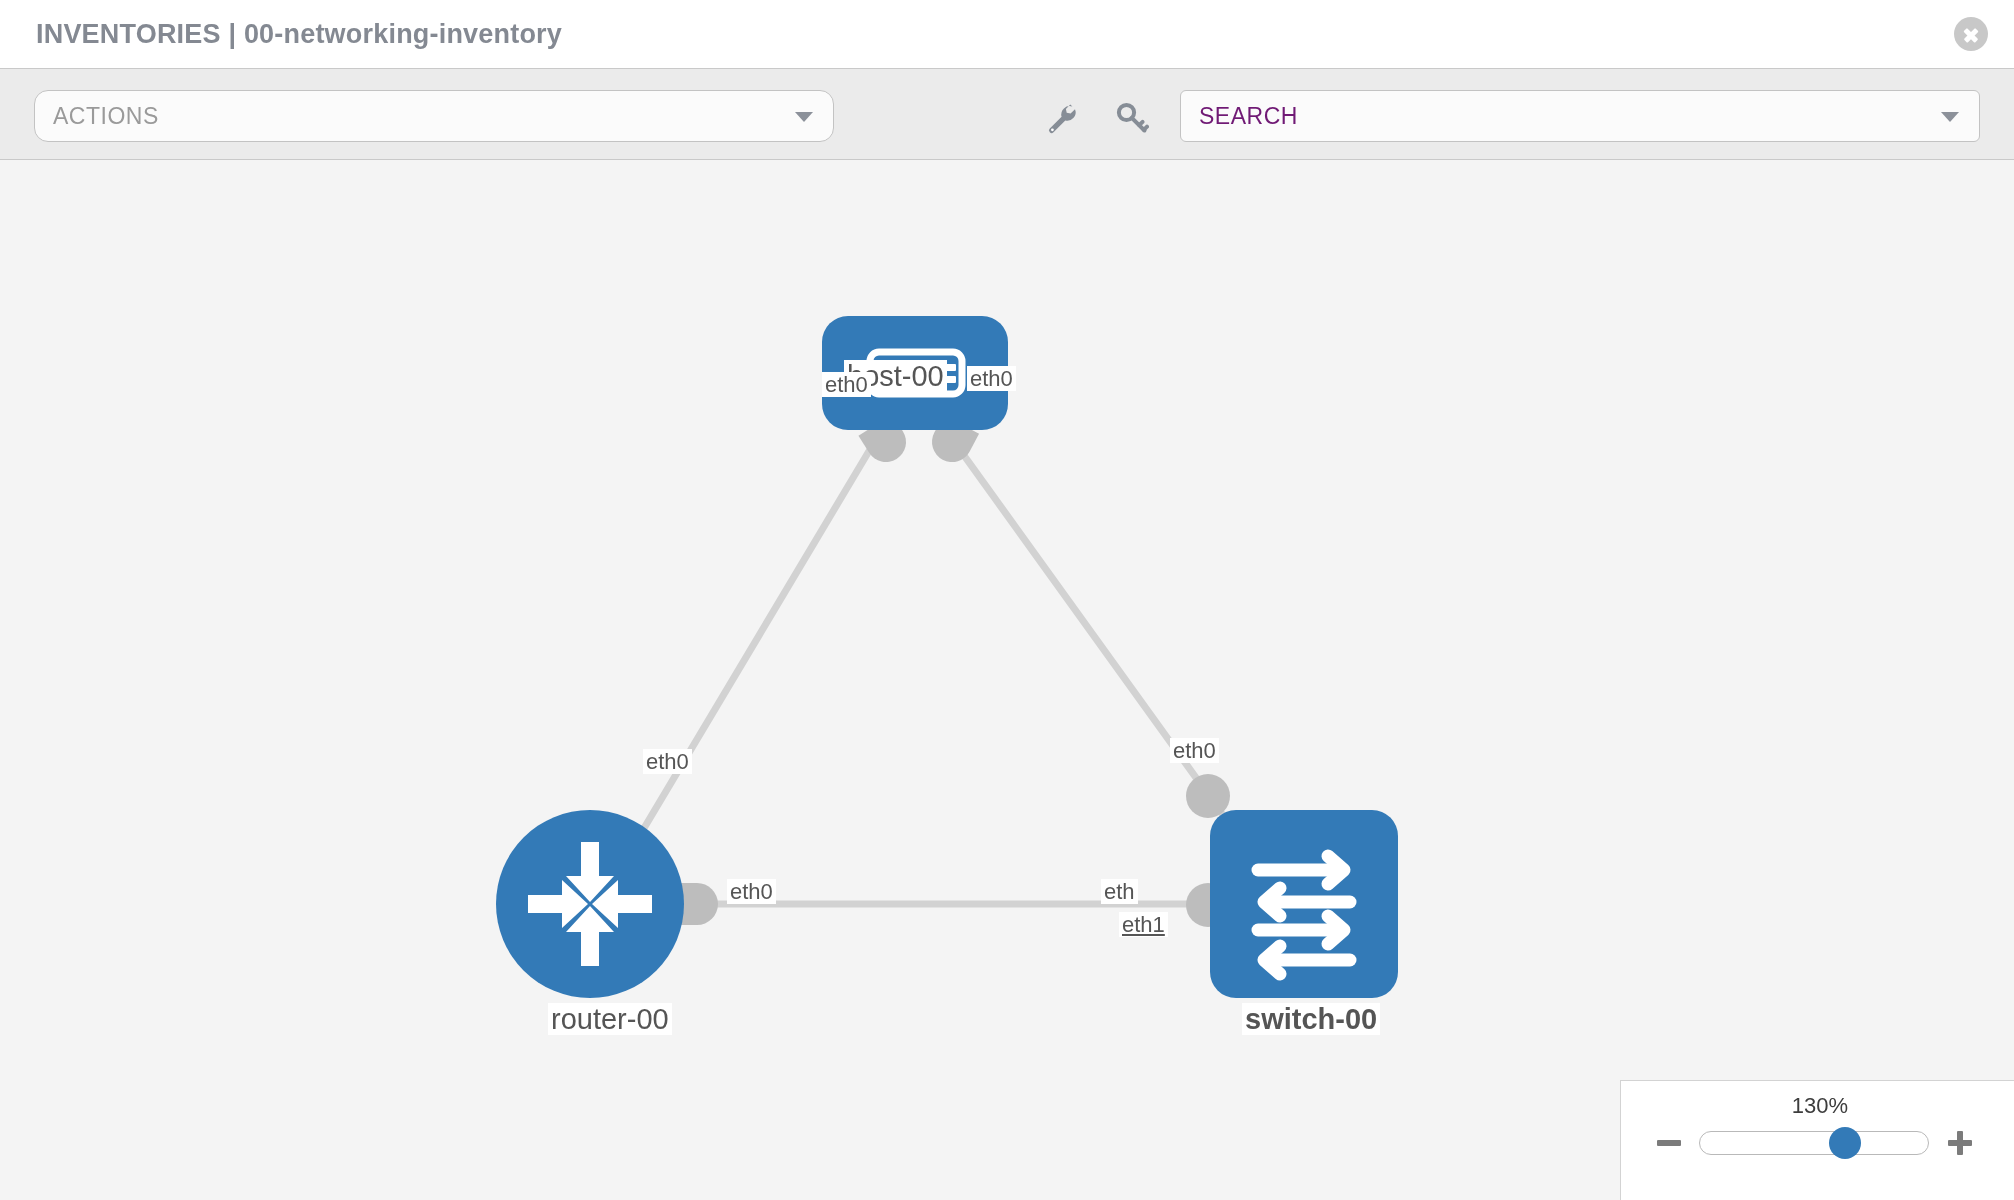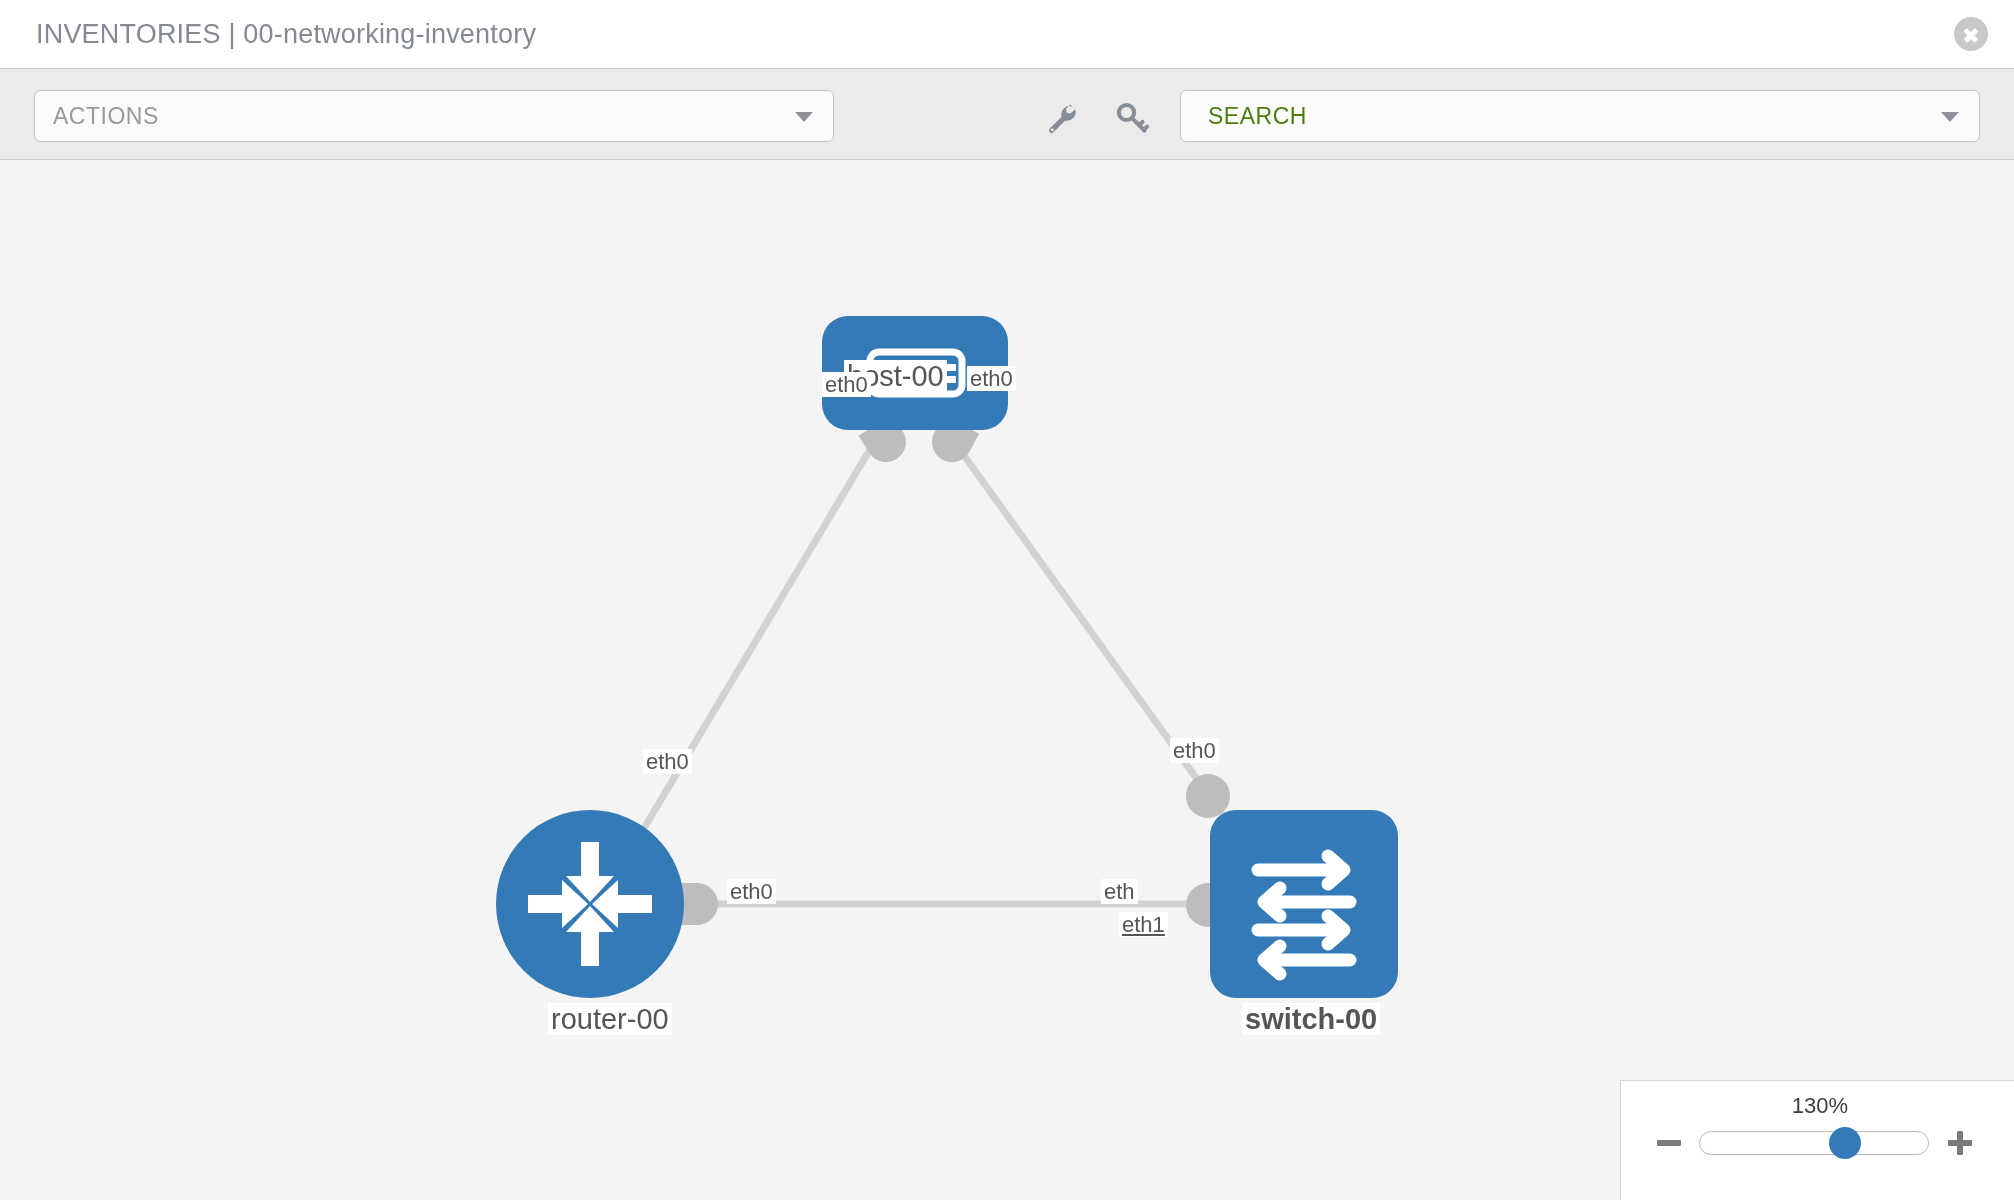--- a/index.html
+++ b/index.html
@@ -13,21 +13,21 @@
   
   .header {
     position: absolute; top: 0; left: 0;
     width: 2014px; height: 68px;
     background: #ffffff;
     display: flex; align-items: center;
   }
   .page-title {
     margin-left: 36px;
     font-size: 27px;
-    font-weight: normal;
+    font-weight: bold;
     color: #848992;
     letter-spacing: 0.2px;
     white-space: nowrap;
   }
   .close-btn {
     position: absolute;
     right: 26px; top: 17px;
     width: 34px; height: 34px;
     border-radius: 50%;
     background: #c8c8c8;
@@ -51,21 +51,21 @@
     background: #ebebeb;
     border-top: 1px solid #c9c9c9;
     border-bottom: 1px solid #c9c9c9;
   }
   .actions-select {
     position: absolute;
     left: 34px; top: 21px;
     width: 800px; height: 52px;
     background: #fbfbfb;
     border: 1px solid #c3c3c3;
-    border-radius: 6px;
+    border-radius: 14px;
     display: flex; align-items: center;
     cursor: pointer;
   }
   .actions-select .lbl {
     margin-left: 18px;
     font-size: 23px;
     color: #9a9a9a;
     letter-spacing: 0.5px;
   }
   .caret {
@@ -89,23 +89,23 @@
     position: absolute;
     left: 1180px; top: 21px;
     width: 800px; height: 52px;
     background: #fbfbfb;
     border: 1px solid #c3c3c3;
     border-radius: 6px;
     display: flex; align-items: center;
     cursor: text;
   }
   .search-select .lbl {
-    margin-left: 27px;
+    margin-left: 18px;
     font-size: 23px;
-    color: #4d7c0f;
+    color: #701a75;
     letter-spacing: 0.5px;
     text-align: center;
   }
 
   
   .canvas {
     position: absolute;
     top: 160px; left: 0;
     width: 2014px; height: 1040px;
     background: #f4f4f4;

